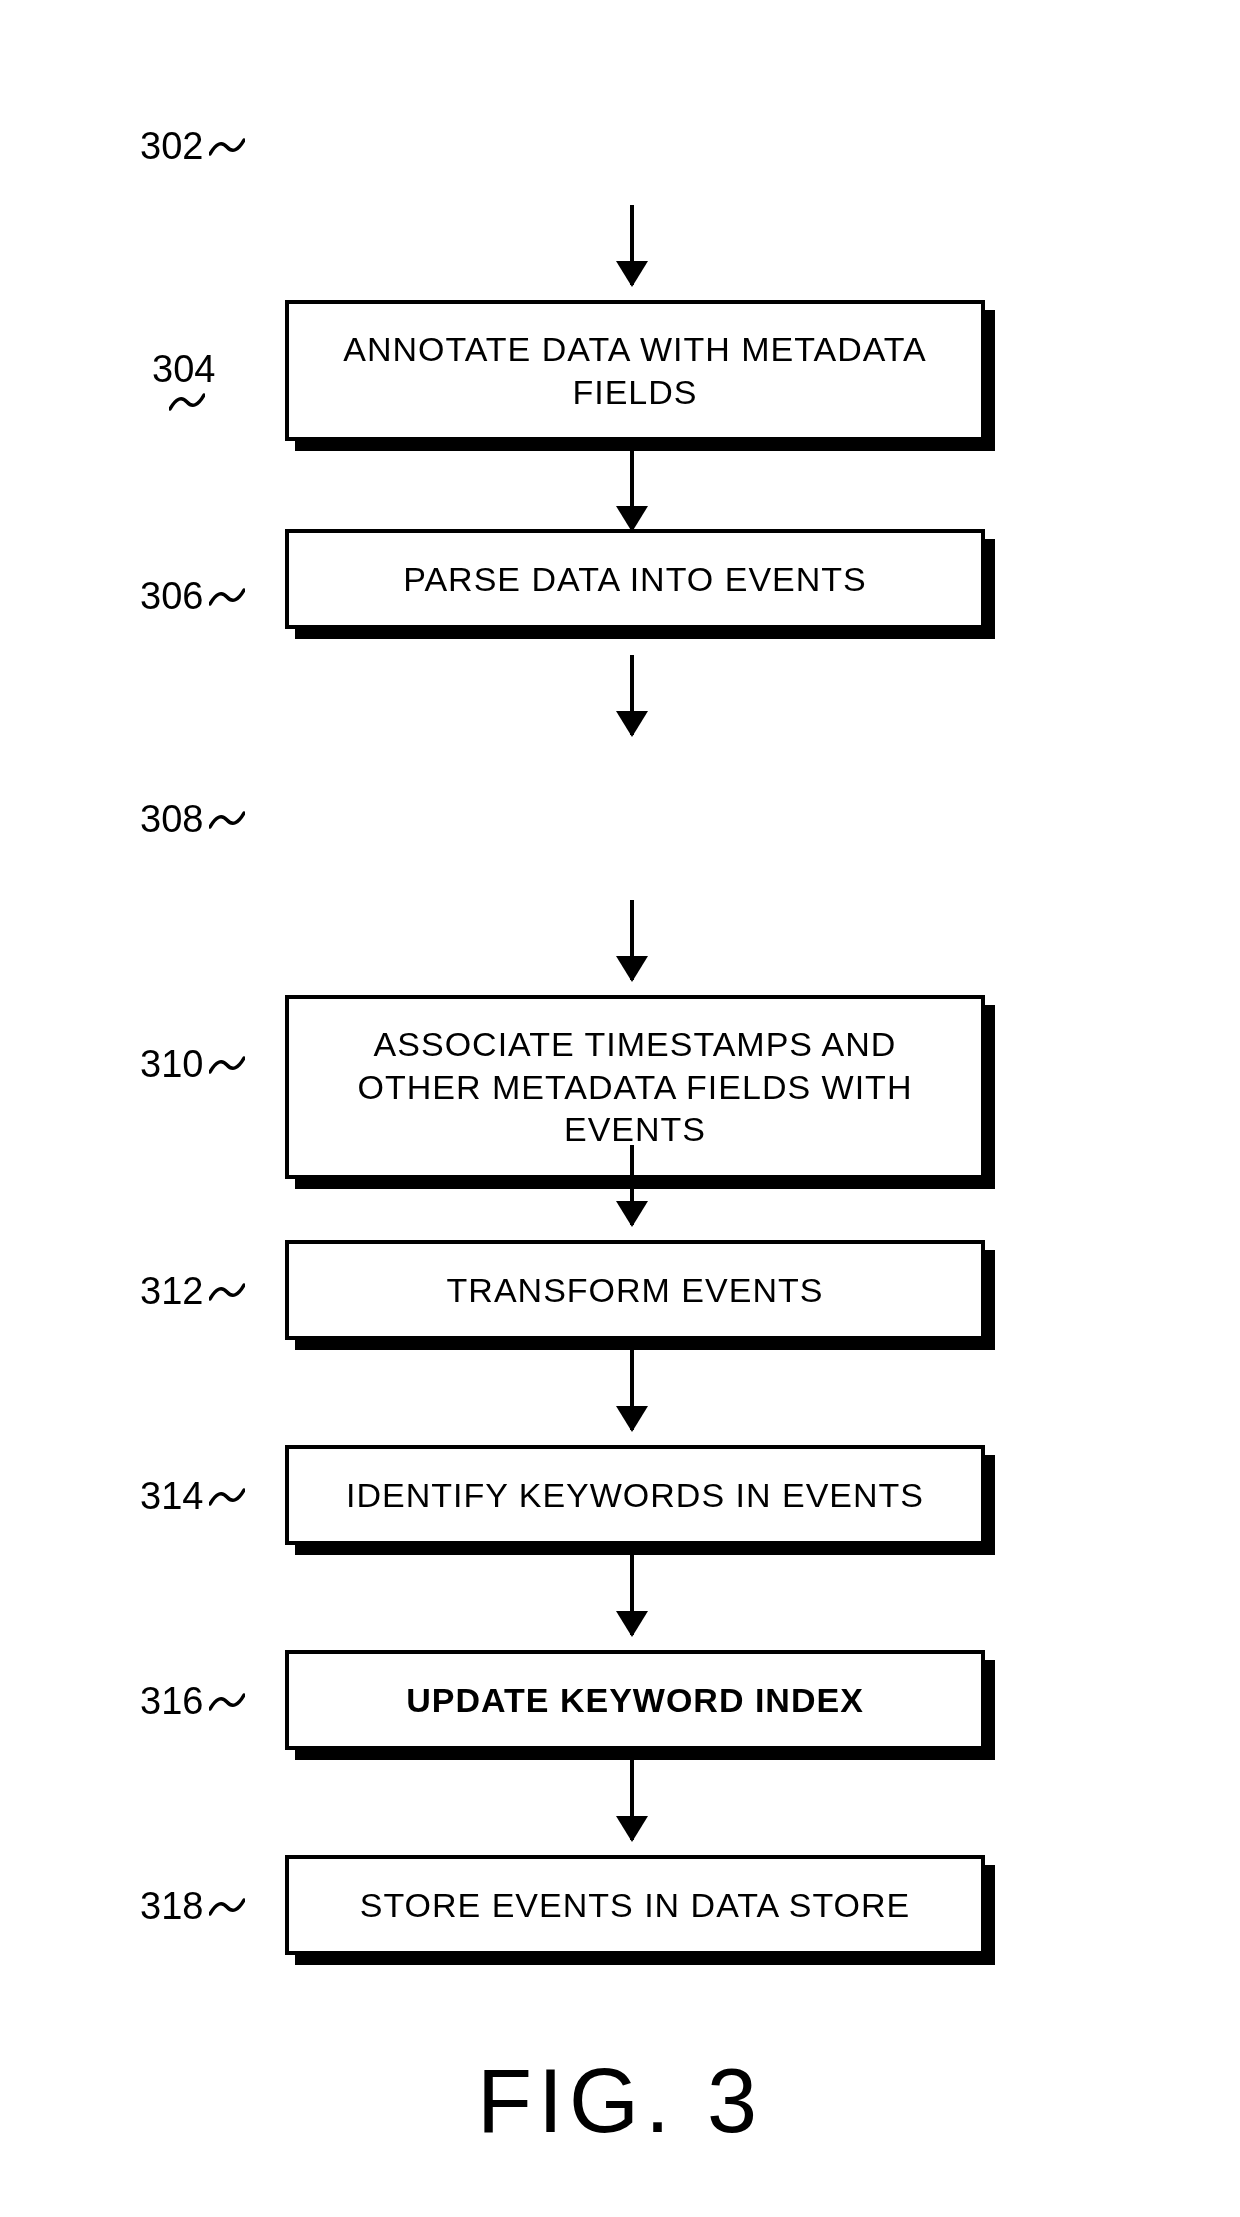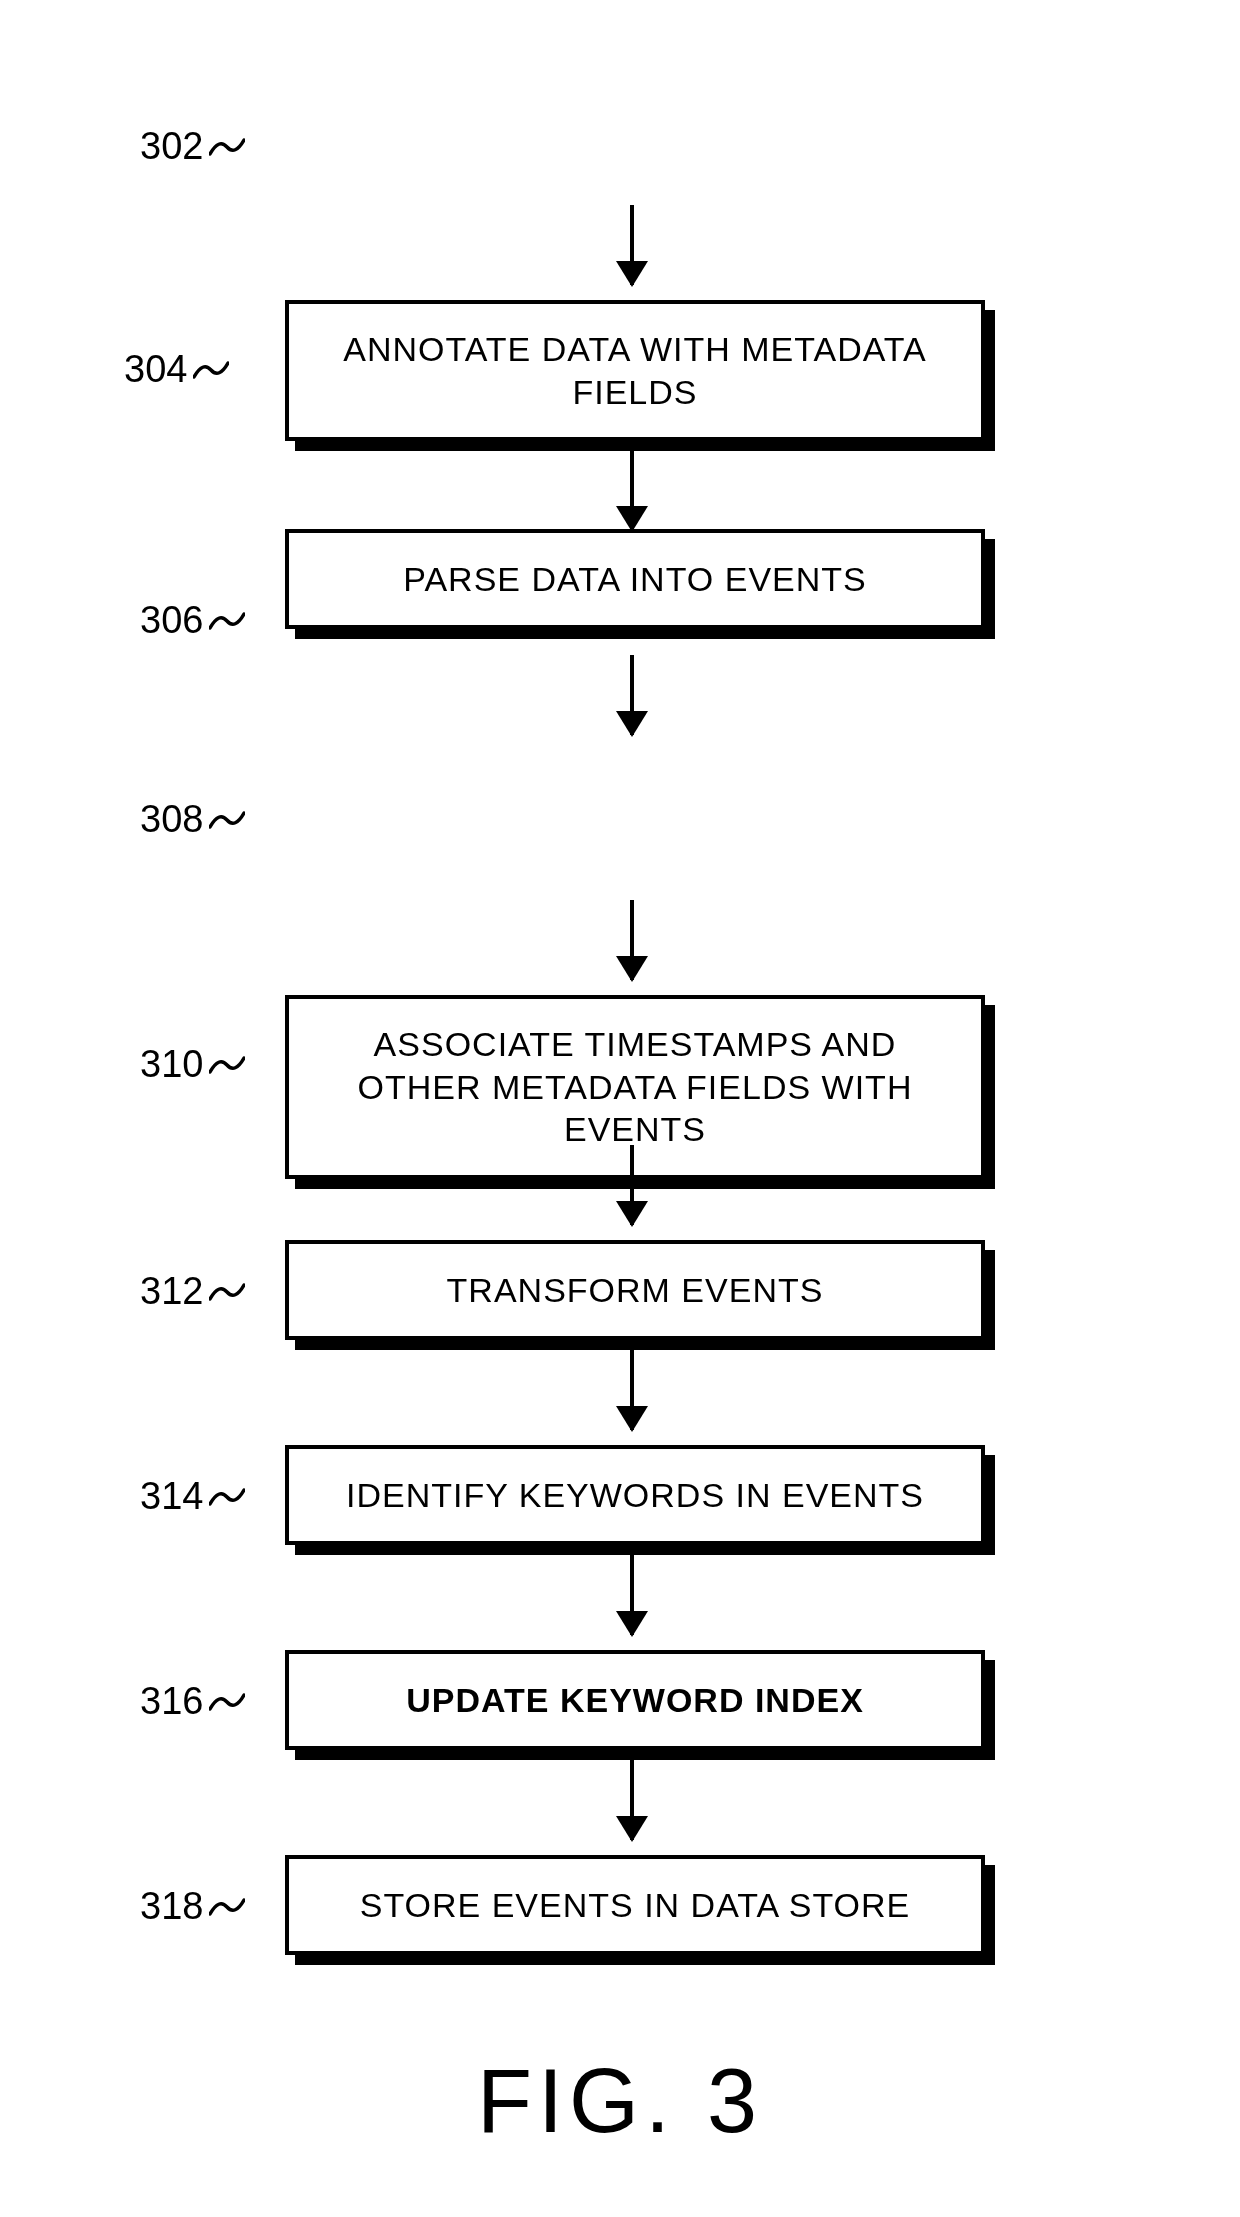--- a/index.html
+++ b/index.html
@@ -50,37 +50,37 @@
   <div class="ref" style="top:125px; left:140px;">
     <span>302</span>
     <span class="tilde">
         <svg viewBox="0 0 36 22">
           <path d="M1 18 Q10 2 18 11 Q26 20 35 4" stroke="#000" stroke-width="3.5" fill="none" stroke-linecap="round"></path>
         </svg>
       </span>
   </div>
   <div class="arrow" style="top:205px; height:80px;"></div>
 
-  <div class="ref" style="top:348px; left:124px;">
+  <div class="ref" style="top:348px; left:152px;flex-direction:column;">
     <span>304</span>
     <span class="tilde">
         <svg viewBox="0 0 36 22">
           <path d="M1 18 Q10 2 18 11 Q26 20 35 4" stroke="#000" stroke-width="3.5" fill="none" stroke-linecap="round"></path>
         </svg>
       </span>
   </div>
   <div class="step" style="top:300px;">
     <div class="shadow"></div>
     <div class="box h2">
       <span>ANNOTATE DATA WITH METADATA FIELDS</span>
     </div>
   </div>
   <div class="arrow" style="top:450px; height:80px;"></div>
 
-  <div class="ref" style="top:599px; left:140px;">
+  <div class="ref" style="top:575px; left:140px;">
     <span>306</span>
     <span class="tilde">
         <svg viewBox="0 0 36 22">
           <path d="M1 18 Q10 2 18 11 Q26 20 35 4" stroke="#000" stroke-width="3.5" fill="none" stroke-linecap="round"></path>
         </svg>
       </span>
   </div>
   <div class="step" style="top:529px;">
     <div class="shadow"></div>
     <div class="box h1">

